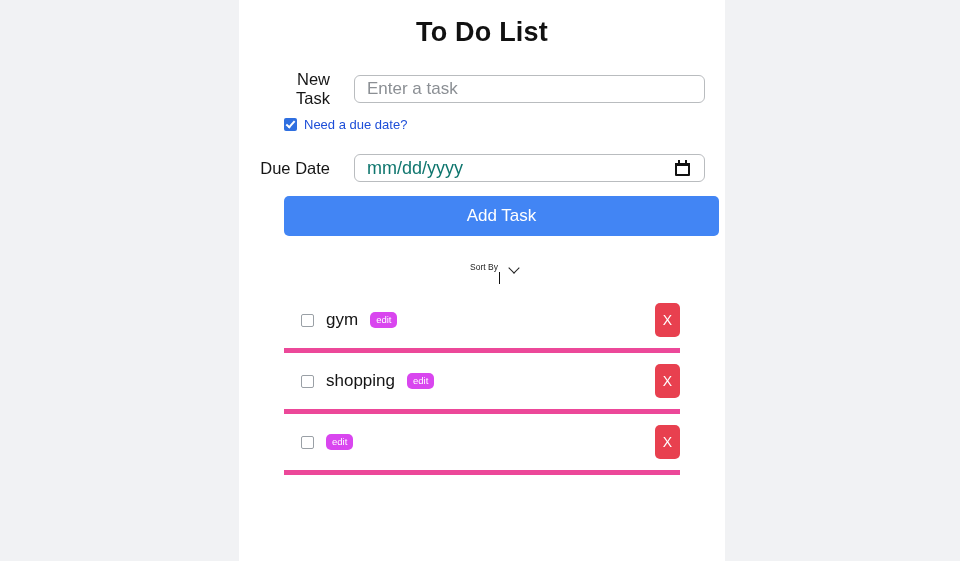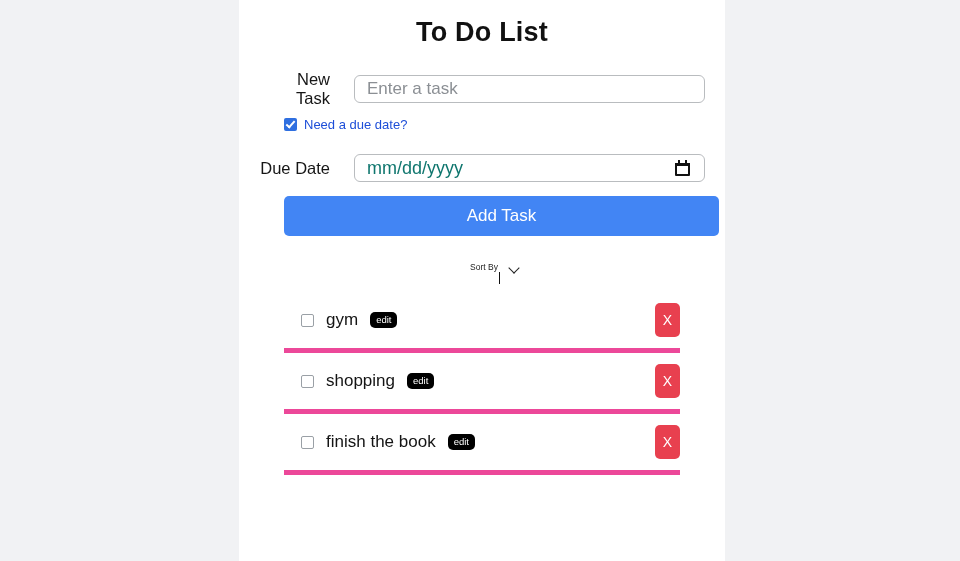--- a/index.html
+++ b/index.html
@@ -245,21 +245,21 @@
     margin-right: 12px;
     cursor: pointer;
     box-sizing: border-box;
   }
   .task-text {
     font-size: 17px;
     color: #141414;
     margin-right: 12px;
   }
   .edit-btn {
-    background: #000000;
+    background: #d946ef;
     color: #ffffff;
     font-size: 9.5px;
     border: none;
     border-radius: 5px;
     padding: 3px 6px 4px 6px;
     font-family: "Liberation Sans", sans-serif;
     line-height: 1;
     cursor: pointer;
   }
   .del-btn {
@@ -335,21 +335,20 @@
 
         <div class="task-row">
           <span class="task-cb"></span>
           <span class="task-text">shopping</span>
           <button class="edit-btn">edit</button>
           <button class="del-btn">X</button>
         </div>
 
         <div class="task-row">
           <span class="task-cb"></span>
-          <span class="task-text">finish the book</span>
           <button class="edit-btn">edit</button>
           <button class="del-btn">X</button>
         </div>
 
       </div>
 
     </div>
   </div>
 </div>
 

